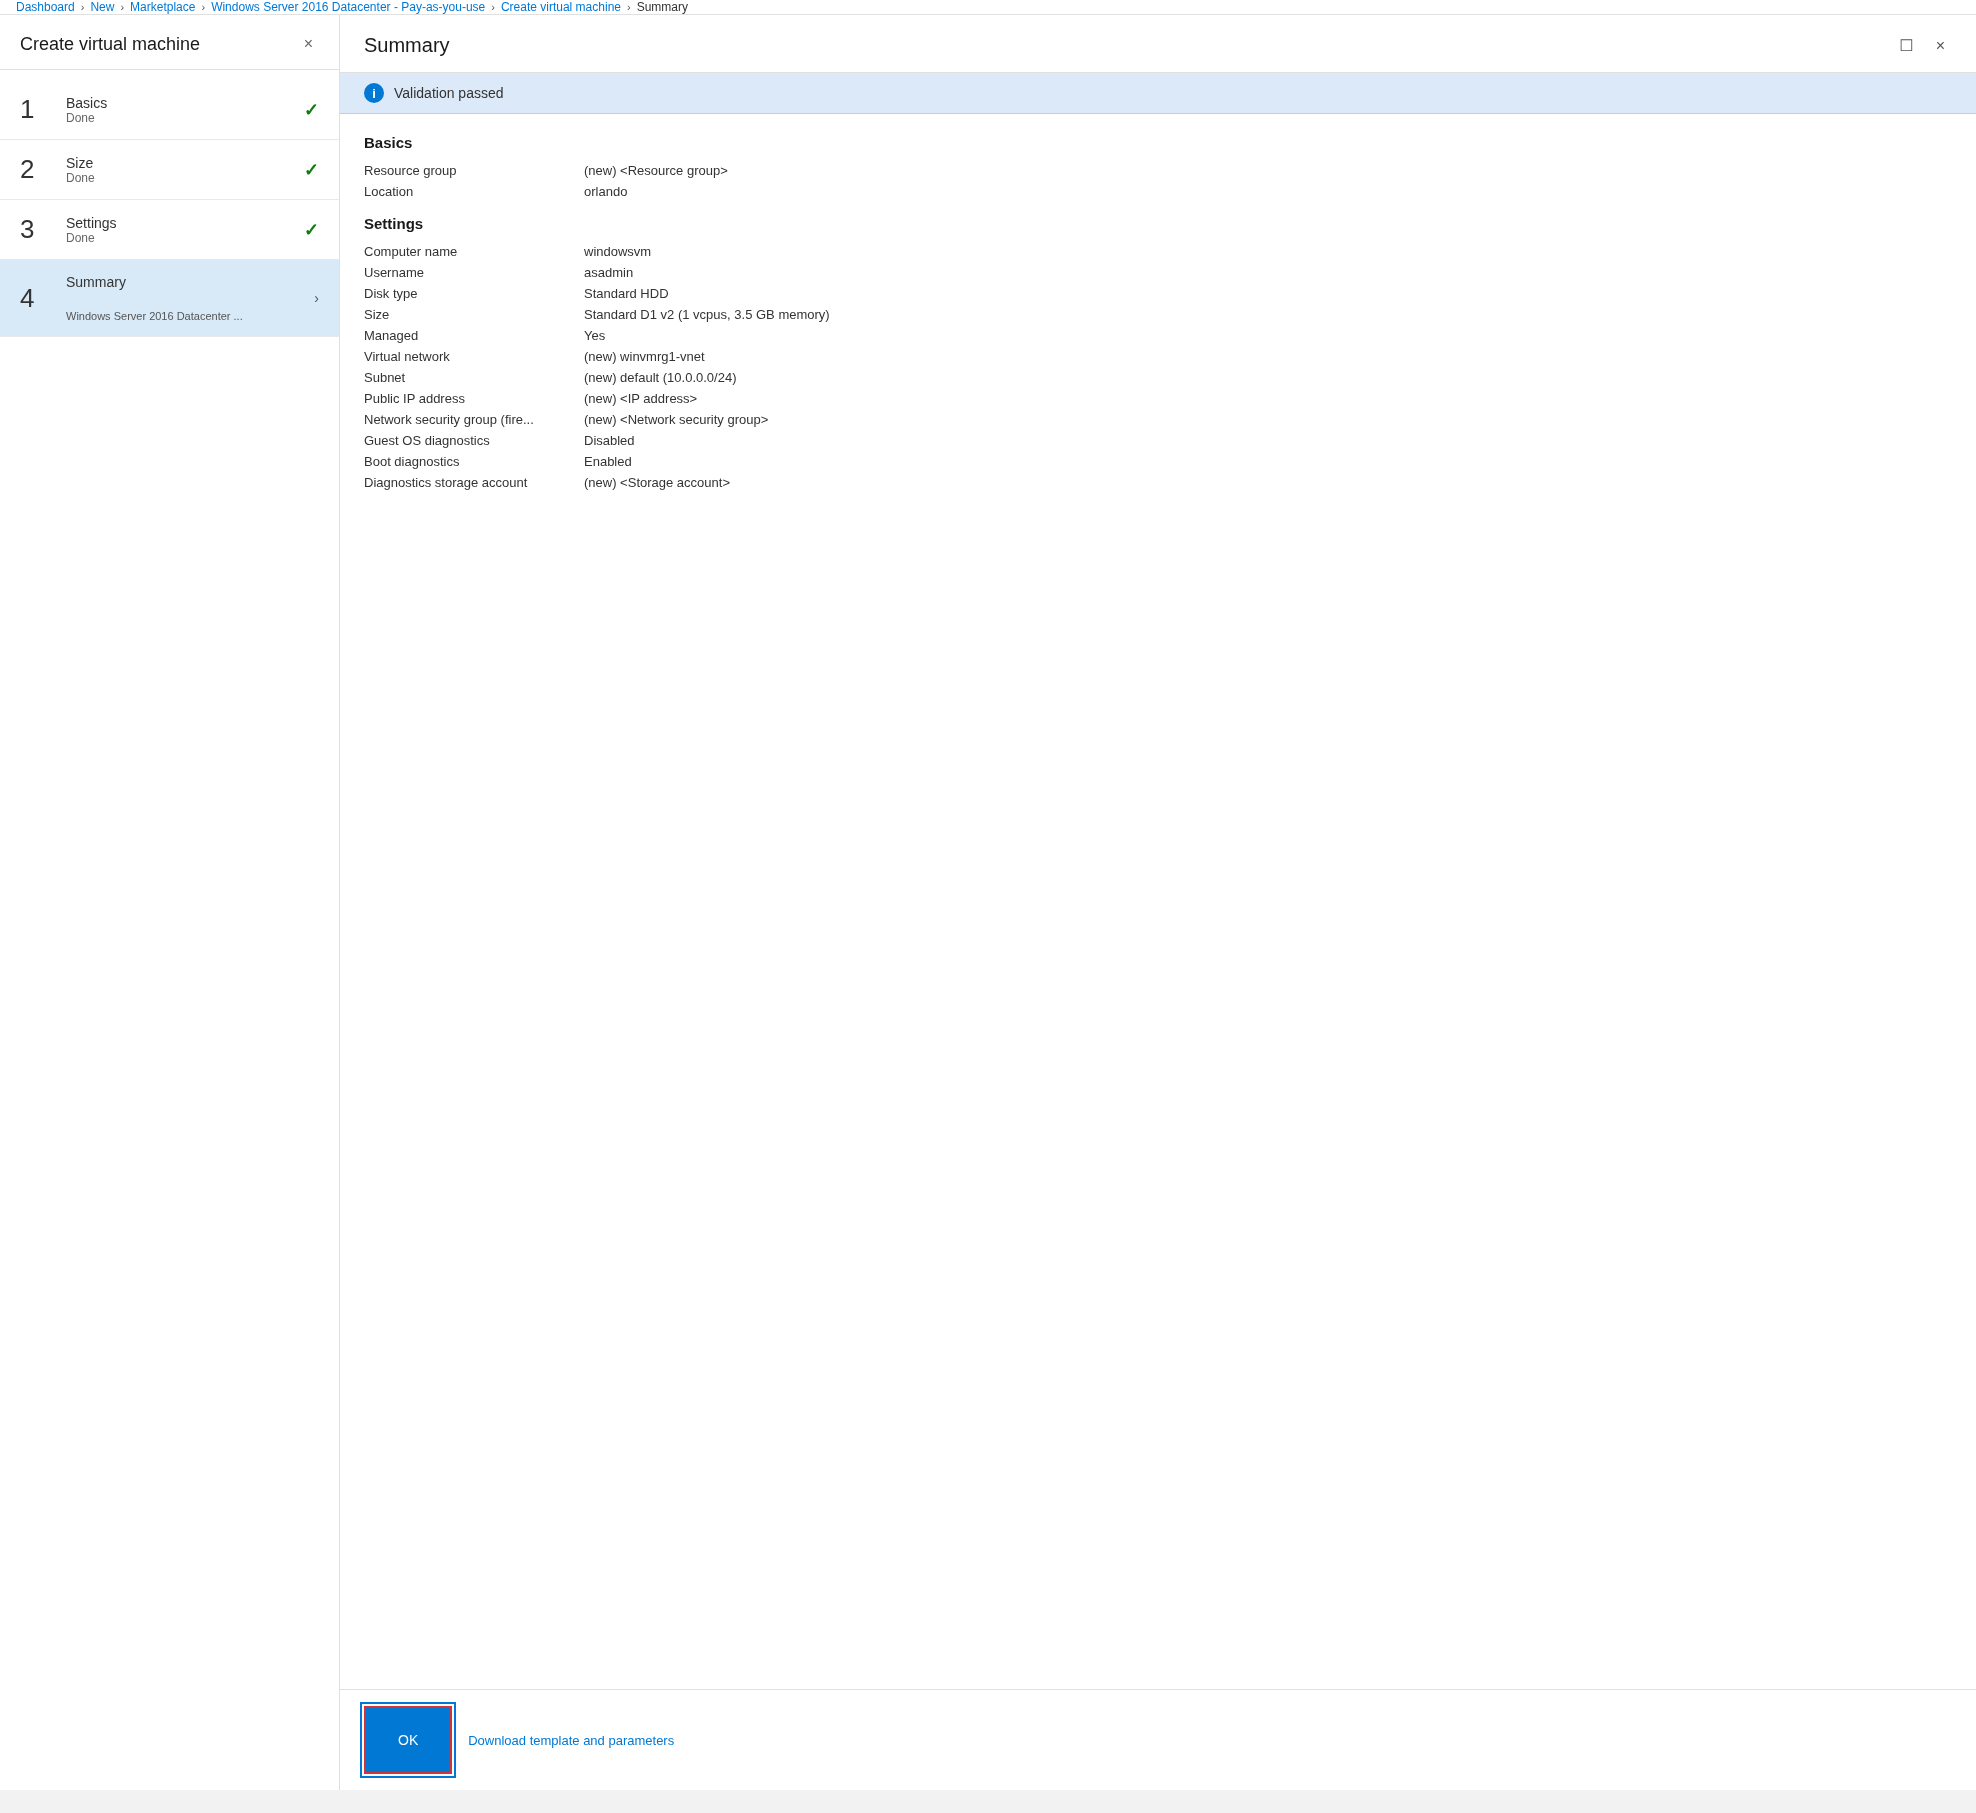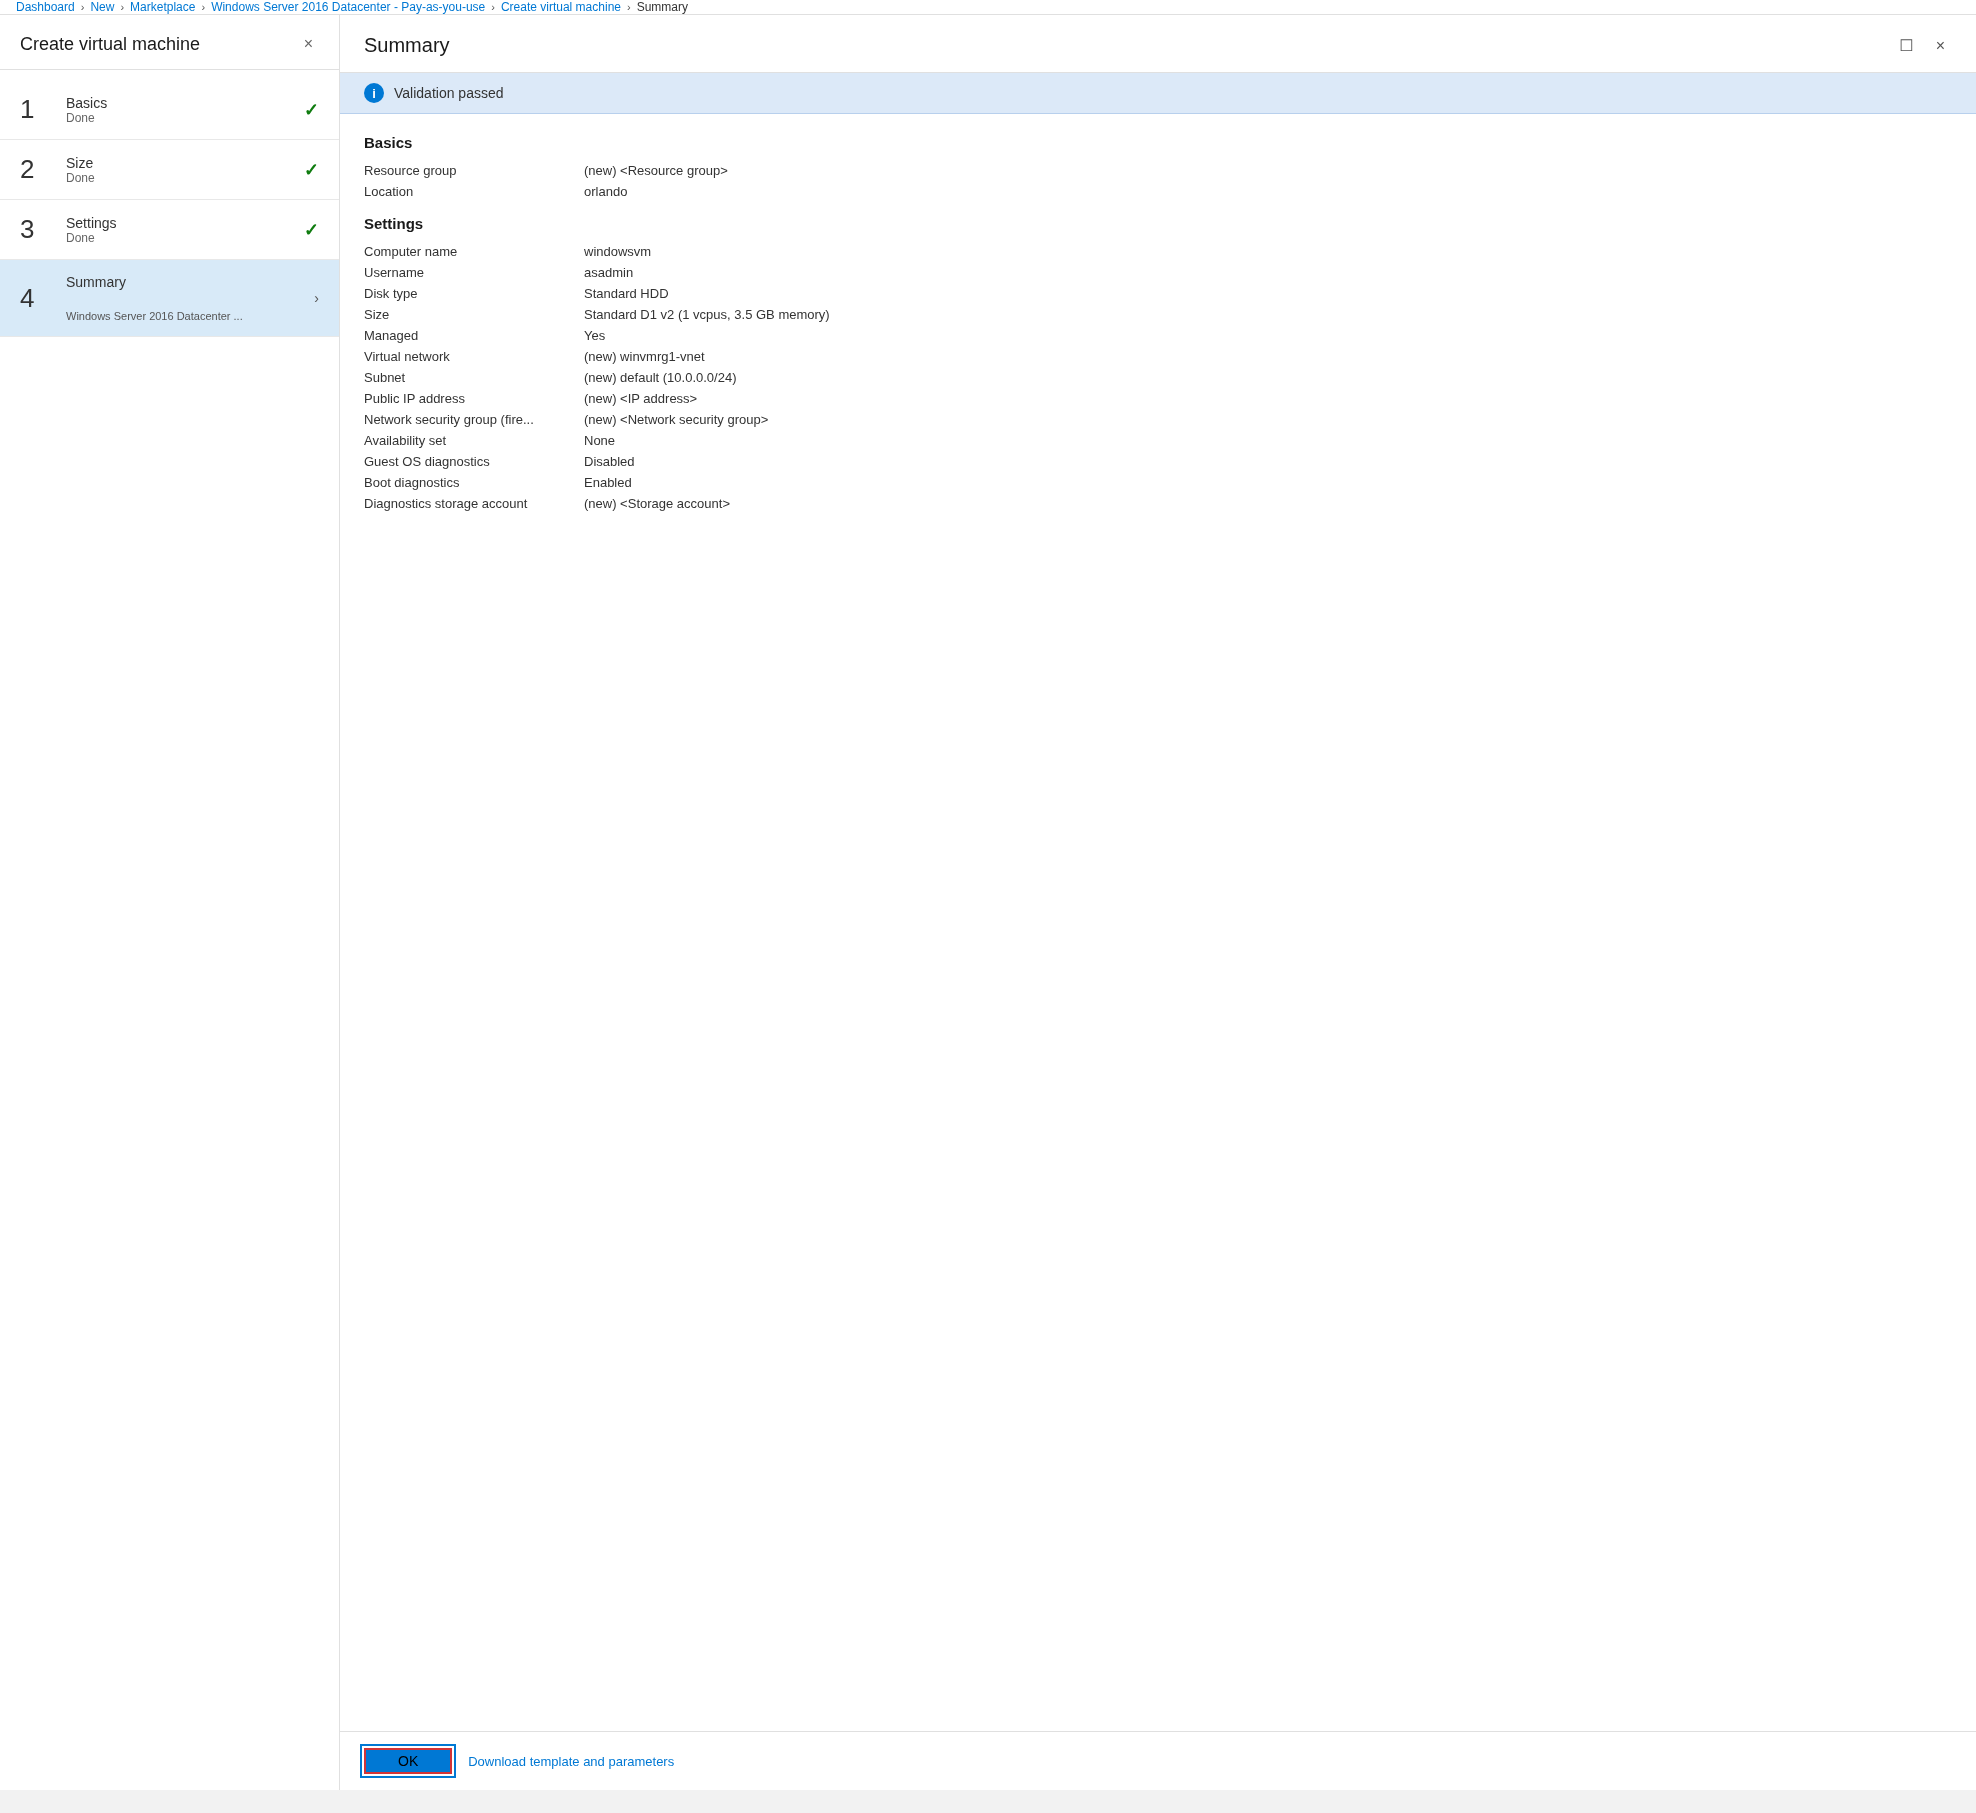--- a/index.html
+++ b/index.html
@@ -224,23 +224,23 @@
       border-top: 1px solid #e0e0e0;
       padding: 16px 24px;
       display: flex;
       align-items: center;
       gap: 16px;
       background: #fff;
     }
 
     .ok-btn {
       background: #0078d4;
-      color: #000000;
+      color: #ffffff;
       border: 2px solid #d13438;
-      padding: 3px 32px;
+      padding: 24px 32px;
       font-size: 14px;
       cursor: pointer;
       outline: 2px solid #0078d4;
       outline-offset: 2px;
       min-width: 80px;
     }
 
     .download-link {
       color: #0078d4;
       text-decoration: none;
@@ -375,24 +375,20 @@
         </div>
         <div class="detail-row">
           <span class="detail-label">Public IP address</span>
           <span class="detail-value">(new) &lt;IP address&gt;</span>
         </div>
         <div class="detail-row">
           <span class="detail-label">Network security group (fire...</span>
           <span class="detail-value">(new) &lt;Network security group&gt;</span>
         </div>
         <div class="detail-row">
-          <span class="detail-label">Availability set</span>
-          <span class="detail-value">None</span>
-        </div>
-        <div class="detail-row">
           <span class="detail-label">Guest OS diagnostics</span>
           <span class="detail-value">Disabled</span>
         </div>
         <div class="detail-row">
           <span class="detail-label">Boot diagnostics</span>
           <span class="detail-value">Enabled</span>
         </div>
         <div class="detail-row">
           <span class="detail-label">Diagnostics storage account</span>
           <span class="detail-value"> (new) &lt;Storage account&gt;</span>

